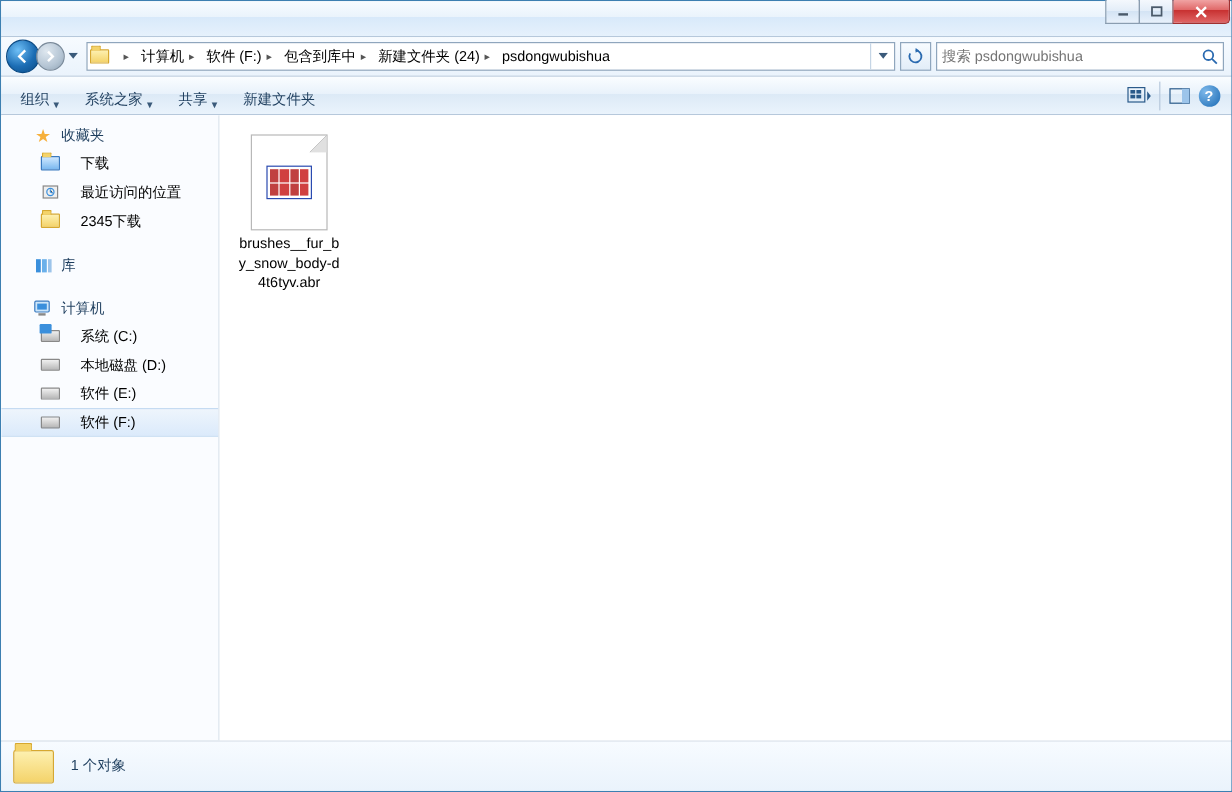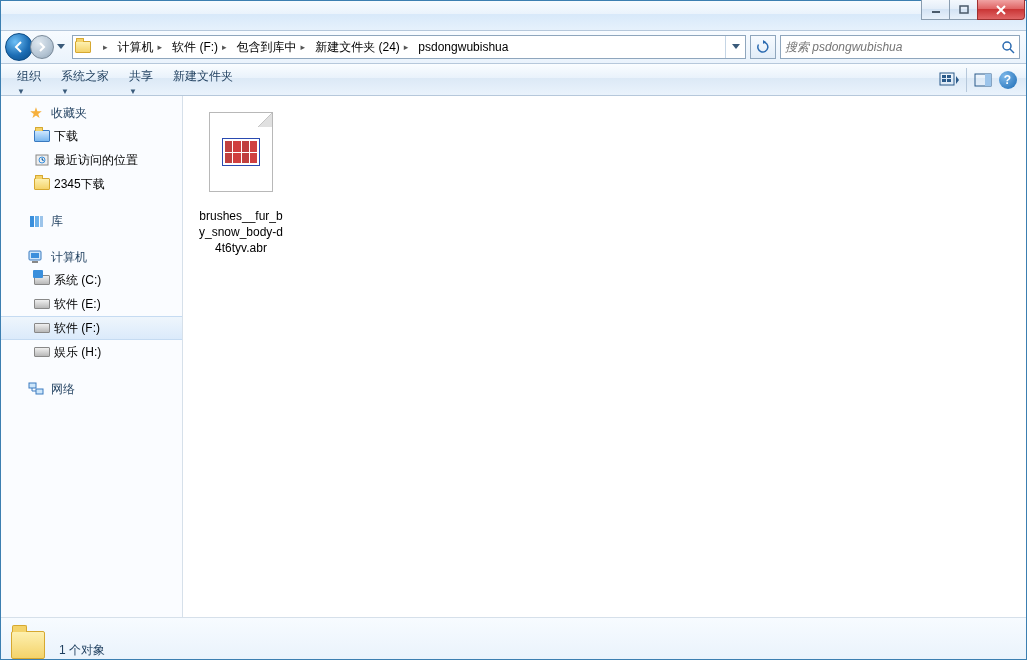--- a/index.html
+++ b/index.html
@@ -21,61 +21,61 @@
 .navbtn.fwd{width:24px;height:24px;background:radial-gradient(circle at 35% 30%,#dfe8f0,#b5c5d4 60%,#8fa2b4);border:1px solid #7a8a9a;margin-left:-3px;}
 .navdrop{width:14px;height:20px;display:flex;align-items:center;justify-content:center;color:#3a5a7a;}
 .address{flex:1;height:24px;border:1px solid #8fa6bd;background:#fff;display:flex;align-items:center;overflow:hidden;}
 .crumb{display:flex;align-items:center;height:100%;padding:0 4px 0 6px;white-space:nowrap;color:#000;}
 .crumb .arr{margin-left:4px;color:#555;font-size:9px;}
 .addr-icon{width:20px;display:flex;align-items:center;justify-content:center;font-size:13px;}
 .addr-end{margin-left:auto;display:flex;align-items:center;}
 .addr-btn{width:20px;height:22px;border-left:1px solid #c5d5e5;display:flex;align-items:center;justify-content:center;color:#3a5a7a;}
 .refresh-btn{width:26px;height:24px;border:1px solid #8fa6bd;background:linear-gradient(to bottom,#f7fbff,#e2edf8);display:flex;align-items:center;justify-content:center;color:#2a5a8a;}
 .searchbox{width:240px;height:24px;border:1px solid #8fa6bd;background:#fff;display:flex;align-items:center;padding:0 4px;}
-.searchbox input{flex:1;border:none;outline:none;font-style:italic;color:#888;background:transparent;}
+.searchbox input{flex:1;border:none;outline:none;color:#888;background:transparent;}
 .searchbox .sicon{color:#2a6ab0;font-size:14px;}
 
 
 .toolbar{height:32px;background:linear-gradient(to bottom,#fafdff 0%,#e9f2fb 45%,#dce9f6 46%,#eaf3fc 100%);border-bottom:1px solid #b6c8db;display:flex;align-items:center;padding:0 6px;}
-.tbtn{padding:0 10px;height:24px;display:flex;align-items:flex-start;color:#1e3e5e;gap:2px;flex-direction:column;}
+.tbtn{padding:0 10px;height:24px;display:flex;align-items:flex-end;color:#1e3e5e;gap:2px;}
 .tbtn .dd{font-size:8px;color:#3a5a7a;}
 .tspacer{flex:1;}
 .tend{display:flex;align-items:center;gap:2px;}
 .ticon{width:26px;height:24px;display:flex;align-items:center;justify-content:center;color:#2a5a8a;border-left:1px solid transparent;}
 .ticon.sep{border-left:1px solid #b6c8db;padding-left:6px;margin-left:2px;}
 .helpicon{width:18px;height:18px;border-radius:50%;background:radial-gradient(circle at 30% 30%,#7db8ea,#1a6ab4);color:#fff;font-weight:bold;display:flex;align-items:center;justify-content:center;font-size:12px;}
 
 
 .body{flex:1;display:flex;background:#fff;overflow:hidden;}
 .sidebar{width:182px;border-right:1px solid #d6e0ea;background:#fafcff;overflow-y:auto;padding:6px 0 6px 0;}
 .side-group{margin-bottom:14px;}
 .side-header{display:flex;align-items:center;padding:2px 6px 2px 10px;gap:6px;color:#1e3e5e;}
 .side-header .tri{font-size:9px;color:#666;visibility:hidden;width:10px;}
 .side-header .hicon{width:18px;height:18px;display:flex;align-items:center;justify-content:center;font-size:15px;}
-.side-item{display:flex;align-items:center;padding:3px 6px 3px 32px;gap:3px;color:#000;}
+.side-item{display:flex;align-items:center;padding:3px 6px 3px 32px;gap:16px;color:#000;}
 .side-item.selected{background:linear-gradient(to bottom,#eef5fc,#dbeafb);border-top:1px solid #c5dbf2;border-bottom:1px solid #c5dbf2;padding-top:2px;padding-bottom:2px;}
 .side-item .iicon{width:18px;height:18px;display:flex;align-items:center;justify-content:center;font-size:14px;}
 .fav-star{color:#f6b03c;}
 .folder-mini{width:16px;height:12px;background:linear-gradient(to bottom,#fdf0b0,#f4d36a);border:1px solid #d6a830;border-radius:1px;position:relative;}
 .folder-mini::before{content:"";position:absolute;top:-4px;left:0;width:6px;height:3px;background:#f4d36a;border:1px solid #d6a830;border-bottom:none;border-radius:1px 1px 0 0;}
 .drive-mini{width:16px;height:10px;background:linear-gradient(to bottom,#f0f0f0,#b8b8b8);border:1px solid #888;border-radius:1px;position:relative;}
 .drive-c::after{content:"";position:absolute;left:-2px;top:-6px;width:10px;height:8px;background:#3a8fdc;border-radius:1px;}
 
 
 .main{flex:1;background:#fff;padding:12px 10px;overflow:auto;position:relative;}
 .file-item{width:96px;display:flex;flex-direction:column;align-items:center;padding:4px;}
 .file-thumb{width:64px;height:80px;border:1px solid #b8b8b8;background:#fff;position:relative;display:flex;align-items:center;justify-content:center;}
 .file-thumb::before{content:"";position:absolute;top:0;right:0;width:14px;height:14px;background:linear-gradient(135deg,transparent 48%,#b8b8b8 49%,#e0e0e0 52%);}
 .abr-grid{width:38px;height:28px;border:1px solid #2a4ab0;background:#fff;display:grid;grid-template-columns:repeat(4,1fr);grid-template-rows:repeat(2,1fr);gap:1px;padding:2px;}
 .abr-grid span{background:#d04040;}
 .abr-grid span:nth-child(odd){background:#c04040;}
-.file-label{text-align:center;color:#000;margin-top:16px;line-height:1.35;word-break:break-all;max-width:96px;}
-
-
-.status{height:42px;border-top:1px solid #d6e0ea;background:linear-gradient(to bottom,#f7fbff,#eaf3fc);display:flex;align-items:flex-end;padding:0 10px;gap:14px;}
+.file-label{text-align:center;color:#000;margin-top:3px;line-height:1.35;word-break:break-all;max-width:96px;}
+
+
+.status{height:42px;border-top:1px solid #d6e0ea;background:linear-gradient(to bottom,#f7fbff,#eaf3fc);display:flex;align-items:center;padding:0 10px;gap:14px;}
 .status .bigfolder{width:34px;height:28px;background:linear-gradient(to bottom,#fdf0b0,#f4d36a);border:1px solid #d6a830;border-radius:2px;position:relative;}
 .status .bigfolder::before{content:"";position:absolute;top:-7px;left:0;width:13px;height:6px;background:#f4d36a;border:1px solid #d6a830;border-bottom:none;border-radius:2px 2px 0 0;}
 .status .stext{color:#1e3e5e;}
 
 svg{display:block;}
 </style>
 </head>
 <body>
 
 <div class="window">
@@ -275,49 +275,36 @@
         <div class="side-item">
           <span class="iicon">
               <div class="drive-mini drive-c"></div>
             </span>
           <span>系统 (C:)</span>
         </div>
         <div class="side-item">
           <span class="iicon">
               <div class="drive-mini"></div>
             </span>
+          <span>本地磁盘 (D:)</span>
+        </div>
+        <div class="side-item">
+          <span class="iicon">
+              <div class="drive-mini"></div>
+            </span>
           <span>软件 (E:)</span>
         </div>
         <div class="side-item selected">
           <span class="iicon">
               <div class="drive-mini"></div>
             </span>
           <span>软件 (F:)</span>
         </div>
-        <div class="side-item">
-          <span class="iicon">
-              <div class="drive-mini"></div>
-            </span>
-          <span>娱乐 (H:)</span>
-        </div>
-      </div>
-
-      <div class="side-group">
-        <div class="side-header">
-          <span class="tri">▷</span>
-          <span class="hicon">
-              <svg width="16" height="16">
-                <rect x="1" y="2" width="7" height="5" fill="#cde6fa" stroke="#3a7ac0"></rect>
-                <rect x="8" y="8" width="7" height="5" fill="#cde6fa" stroke="#3a7ac0"></rect>
-                <path d="M4 7 L4 10 L8 10" stroke="#3a7ac0" fill="none"></path>
-              </svg>
-            </span>
-          <span>网络</span>
-        </div>
-      </div>
+      </div>
+
 
     </div>
 
     <div class="main">
       <div class="file-item">
         <div class="file-thumb">
           <div class="abr-grid">
               <span></span>
               <span></span>
               <span></span>

